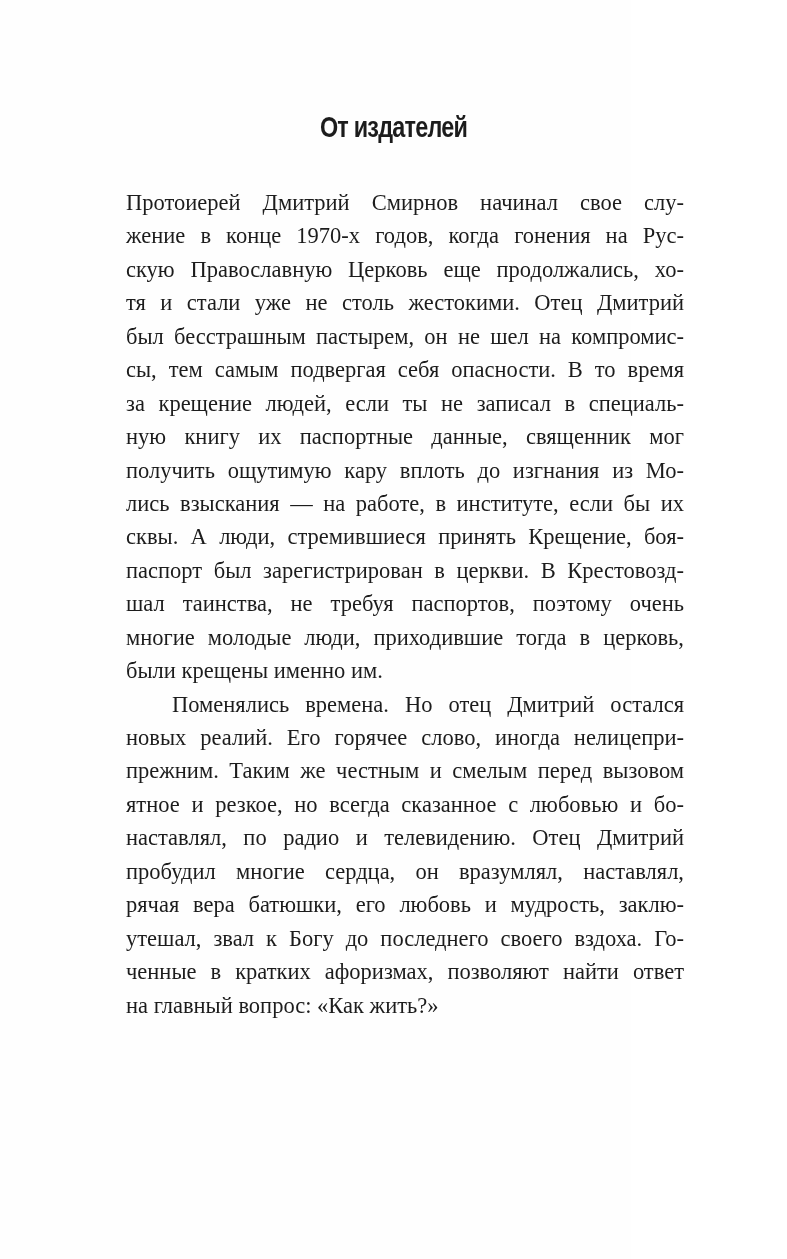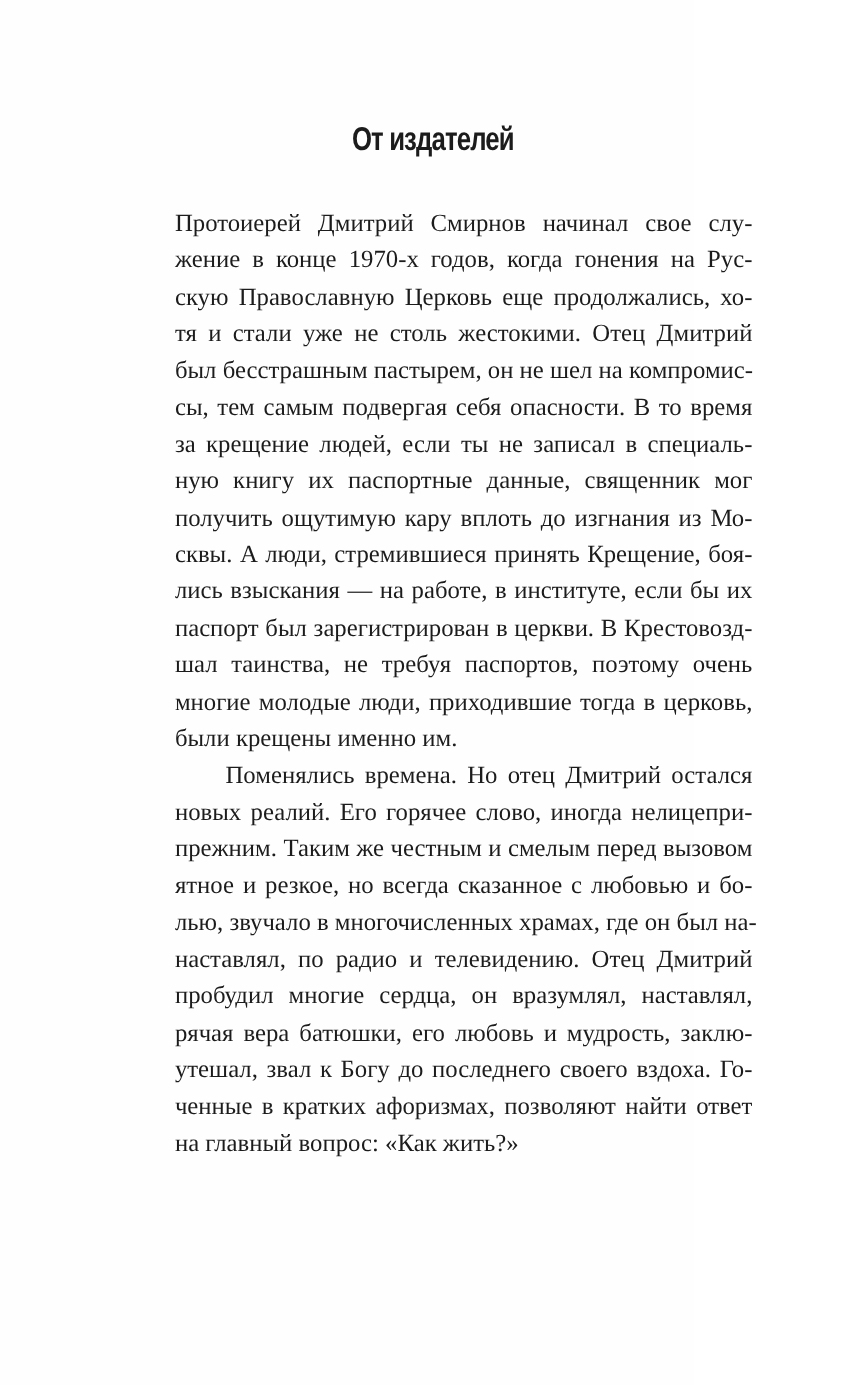--- a/index.html
+++ b/index.html
@@ -45,21 +45,20 @@
       font-size: 22.5px;
       line-height: 33.45px;
       color: #1c1c1c;
     }
     .line {
       display: block;
       white-space: nowrap;
       text-align: justify;
       text-align-last: justify;
       height: 33.45px;
-      margin-left: 33px;
     }
     .line.last {
       text-align-last: left;
     }
     .line.indent {
       padding-left: 46px;
     }
   </style>
 </head>
 <body>
@@ -71,33 +70,32 @@
     <div>
       <span class="line">Протоиерей Дмитрий Смирнов начинал свое слу-</span>
       <span class="line">жение в конце 1970-х годов, когда гонения на Рус-</span>
       <span class="line">скую Православную Церковь еще продолжались, хо-</span>
       <span class="line">тя и стали уже не столь жестокими. Отец Дмитрий</span>
       <span class="line">был бесстрашным пастырем, он не шел на компромис-</span>
       <span class="line">сы, тем самым подвергая себя опасности. В то время</span>
       <span class="line">за крещение людей, если ты не записал в специаль-</span>
       <span class="line">ную книгу их паспортные данные, священник мог</span>
       <span class="line">получить ощутимую кару вплоть до изгнания из Мо-</span>
+      <span class="line">лись взыскания — на работе, в институте, если бы их</span>
       <span class="line">сквы. А люди, стремившиеся принять Крещение, боя-</span>
-      <span class="line">лись взыскания — на работе, в институте, если бы их</span>
       <span class="line">паспорт был зарегистрирован в церкви. В Крестовозд-</span>
       <span class="line">шал таинства, не требуя паспортов, поэтому очень</span>
       <span class="line">многие молодые люди, приходившие тогда в церковь,</span>
       <span class="line last">были крещены именно им.</span>
     </div>
     <div>
       <span class="line indent">Поменялись времена. Но отец Дмитрий остался</span>
       <span class="line">новых реалий. Его горячее слово, иногда нелицепри-</span>
       <span class="line">прежним. Таким же честным и смелым перед вызовом</span>
       <span class="line">ятное и резкое, но всегда сказанное с любовью и бо-</span>
-      <span class="line">лью, звучало в многочисленных храмах, где он был на-</span>
       <span class="line">наставлял, по радио и телевидению. Отец Дмитрий</span>
       <span class="line">пробудил многие сердца, он вразумлял, наставлял,</span>
       <span class="line">рячая вера батюшки, его любовь и мудрость, заклю-</span>
       <span class="line">утешал, звал к Богу до последнего своего вздоха. Го-</span>
       <span class="line">ченные в кратких афоризмах, позволяют найти ответ</span>
       <span class="line last">на главный вопрос: «Как жить?»</span>
     </div>
   </div>
 </div>
 

